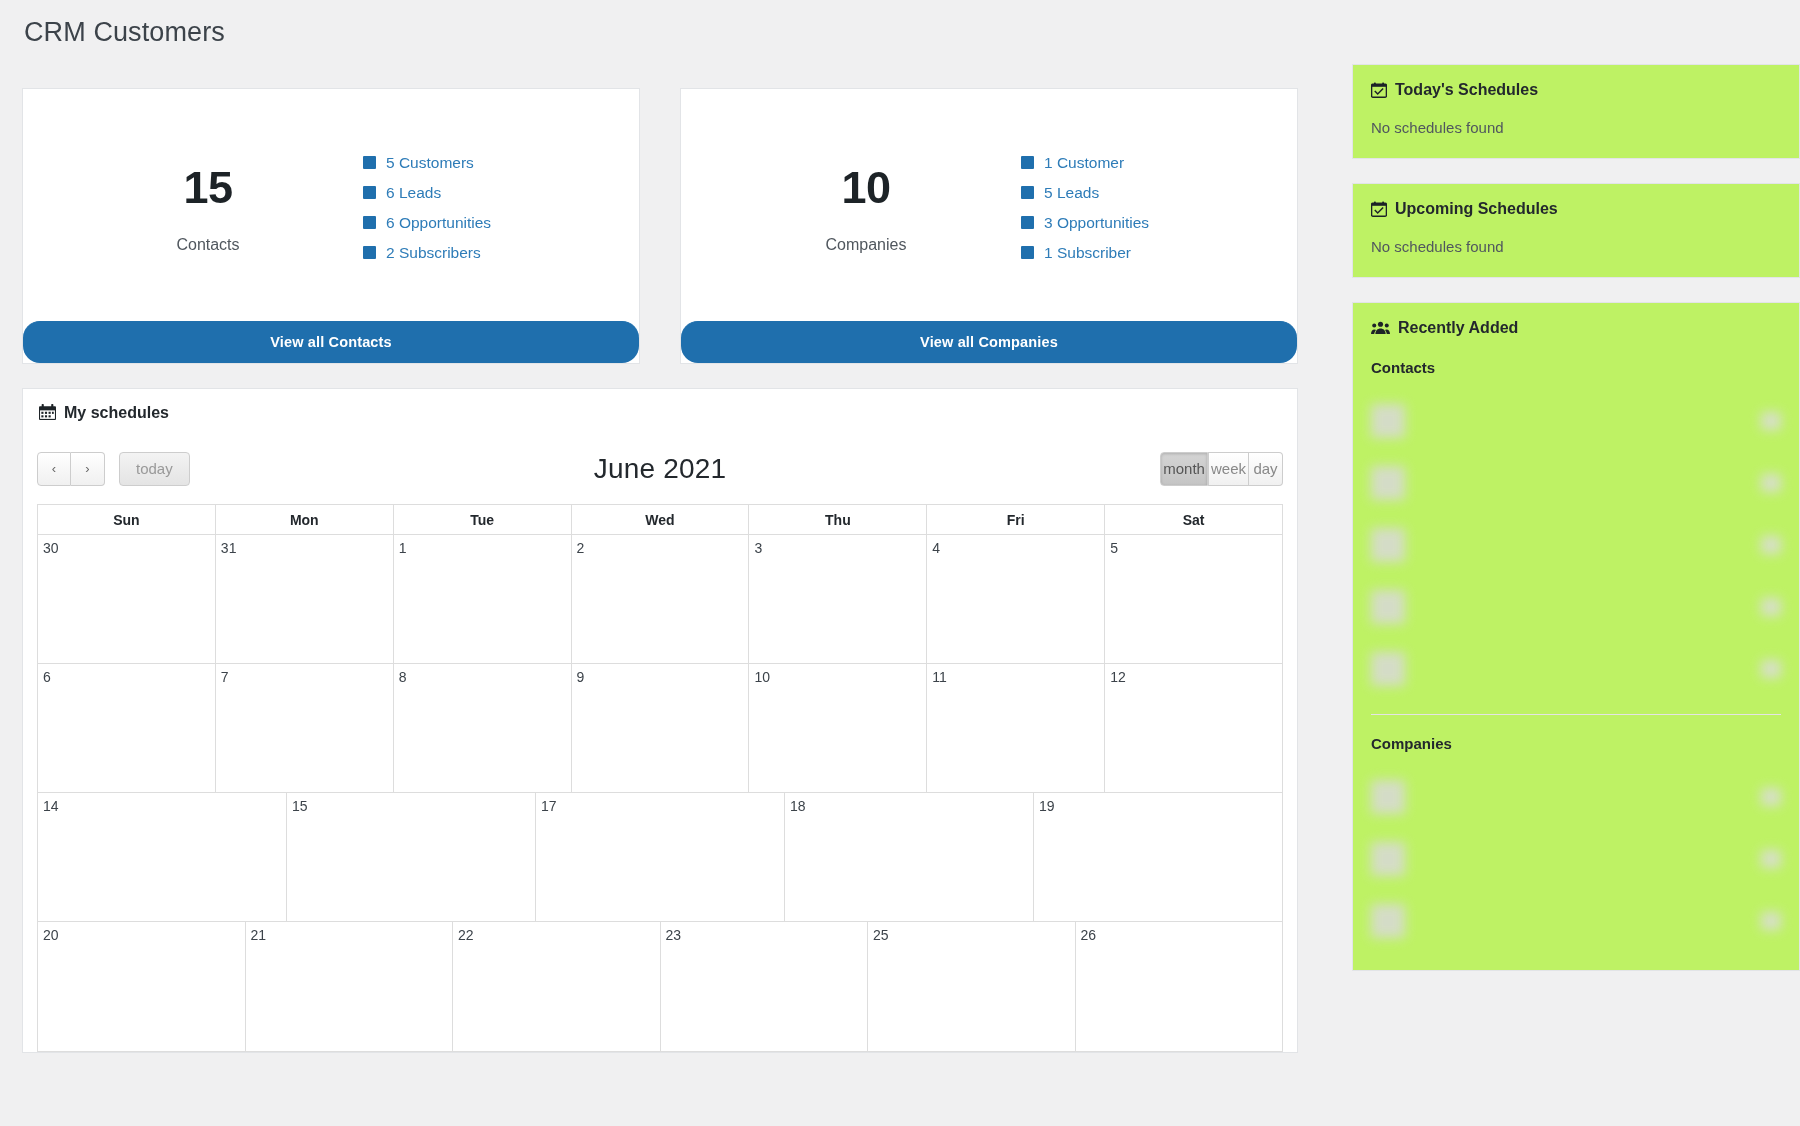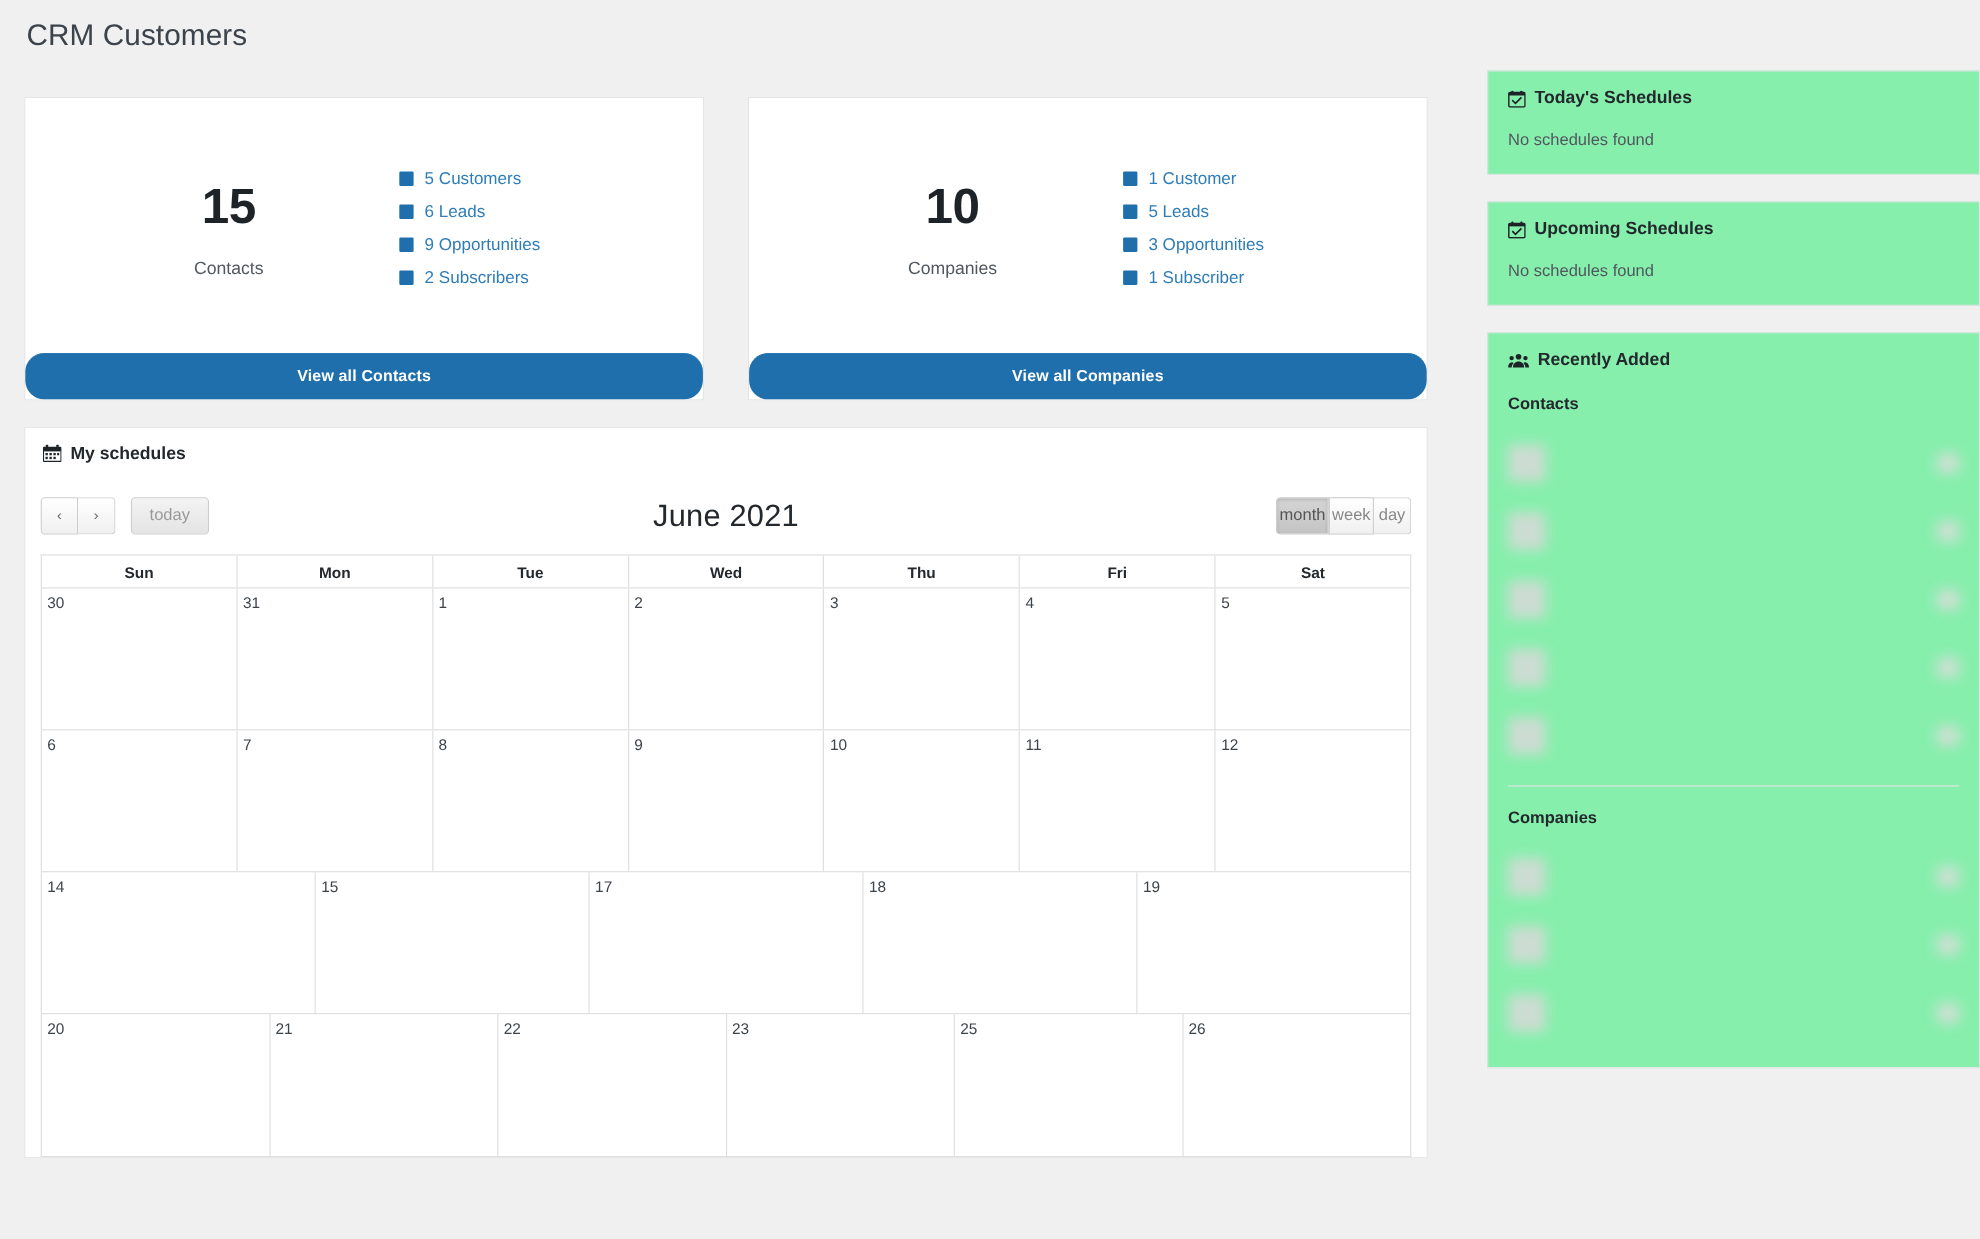--- a/index.html
+++ b/index.html
@@ -191,21 +191,21 @@
     flex: 1 1 0;
     border-right: 1px solid #dddddd;
     padding: 5px 0 0 5px;
     font-size: 14px;
     color: #3c434a;
   }
   .fc-day:last-child { border-right: none; }
 
   
   .side-panel {
-    background: #86efac;
+    background: #bef264;
     border: 1px solid #e2e4e7;
     margin-bottom: 24px;
   }
   .side-head {
     font-size: 16px;
     font-weight: bold;
     color: #23282d;
     padding: 16px 18px 0 18px;
     display: flex;
     align-items: center;
@@ -286,21 +286,21 @@
             <div class="legend-item">
               <span class="legend-swatch"></span>
               <span>5 Customers</span>
             </div>
             <div class="legend-item">
               <span class="legend-swatch"></span>
               <span>6 Leads</span>
             </div>
             <div class="legend-item">
               <span class="legend-swatch"></span>
-              <span>9 Opportunities</span>
+              <span>6 Opportunities</span>
             </div>
             <div class="legend-item">
               <span class="legend-swatch"></span>
               <span>2 Subscribers</span>
             </div>
           </div>
         </div>
         <div class="stat-footer">View all Contacts</div>
       </div>
 

